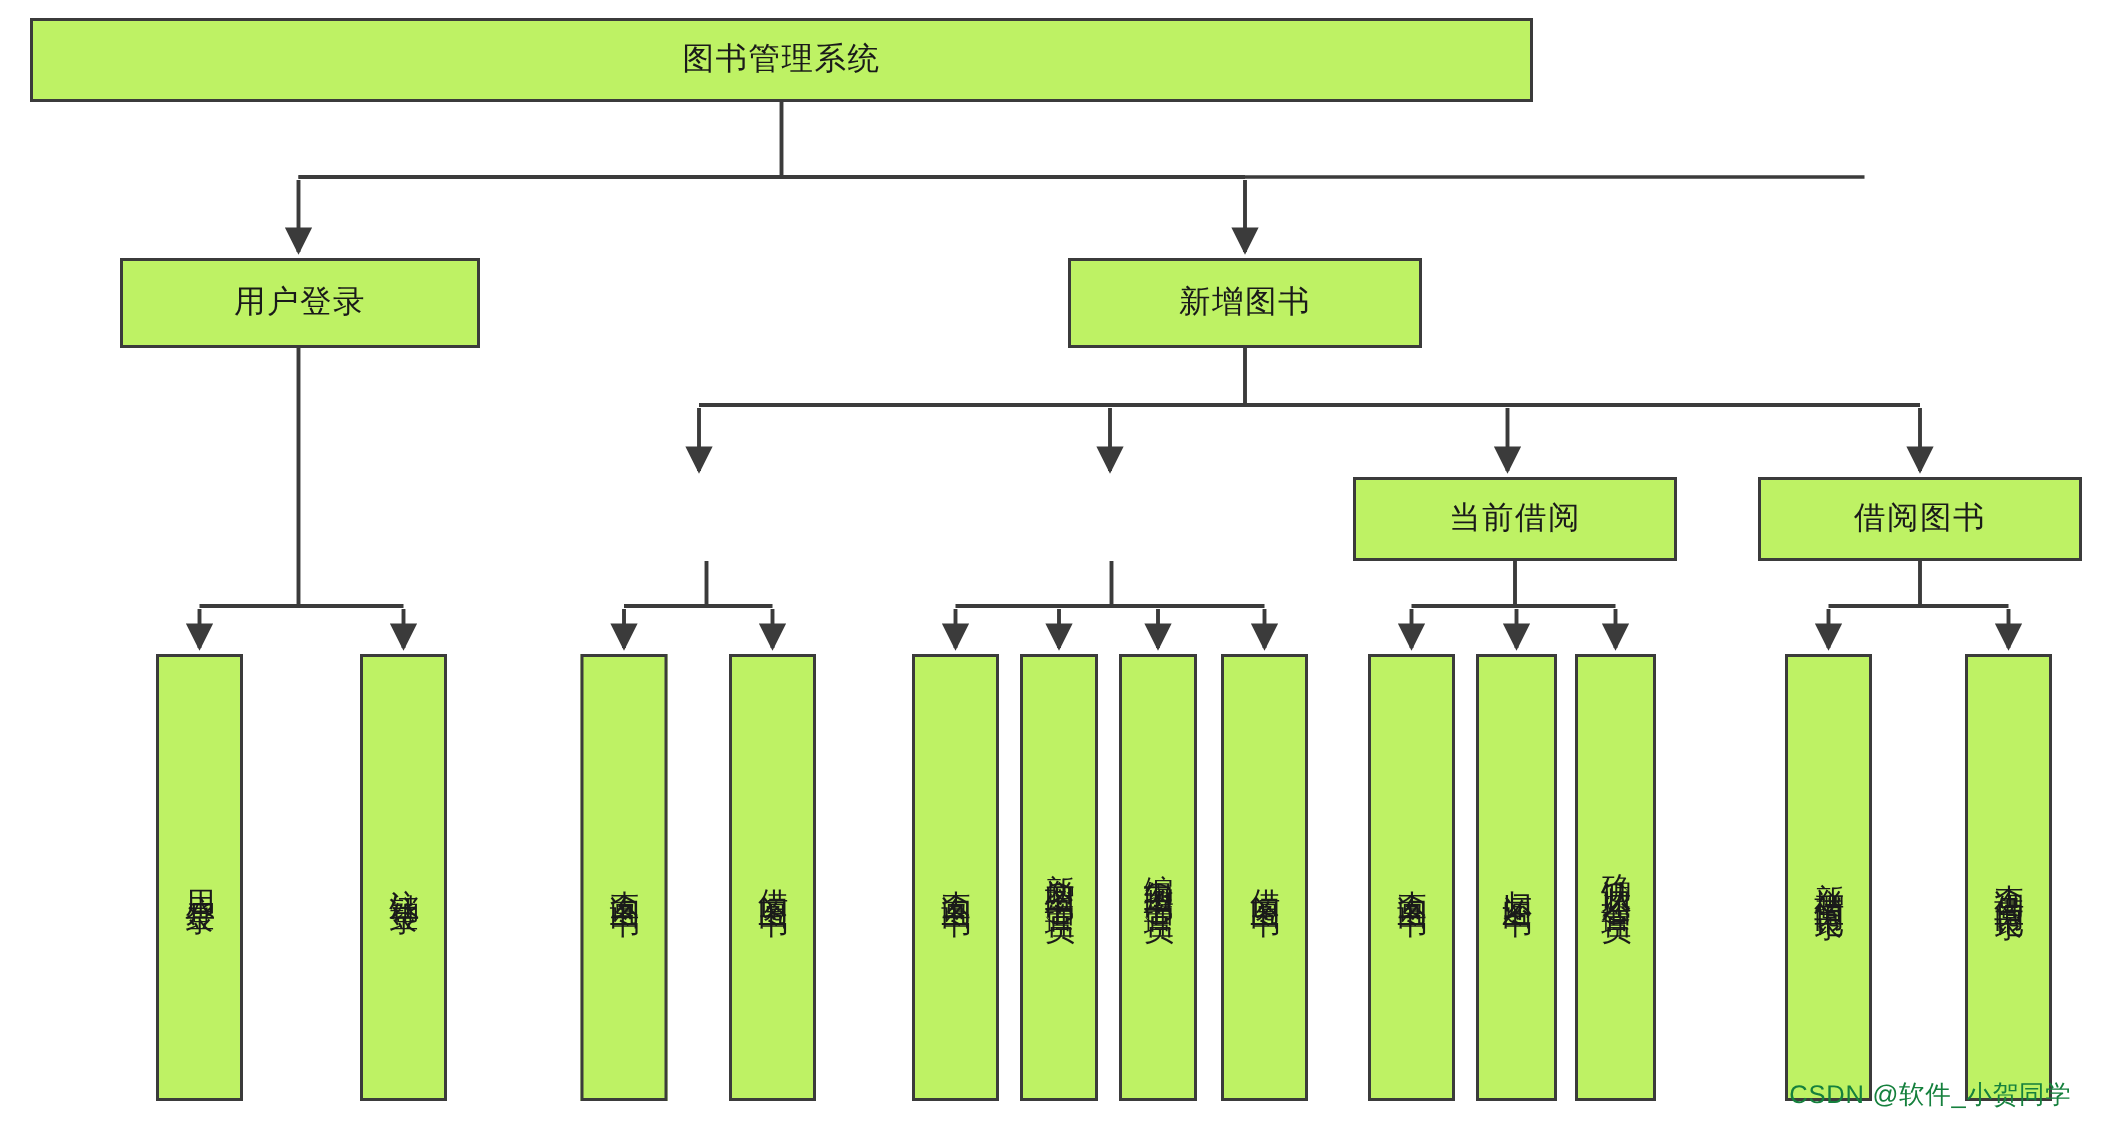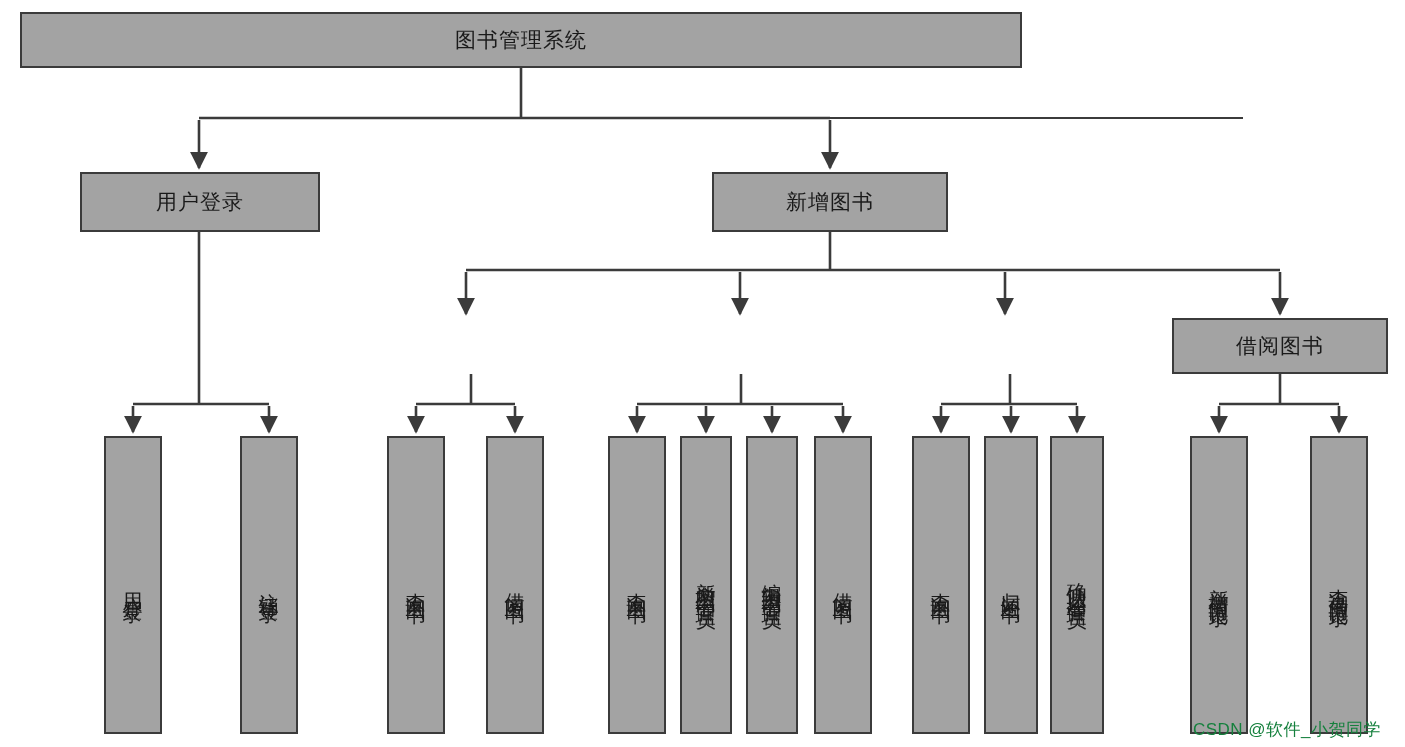--- a/index.html
+++ b/index.html
@@ -21,21 +21,21 @@
     position: absolute;
     left: 0;
     top: 0;
     width: 1405px;
     height: 747px;
     pointer-events: none;
   }
   .node {
     position: absolute;
     box-sizing: border-box;
-    background: #a3a3a3;
+    background: #bef264;
     border: 2px solid #3b3b3b;
     display: flex;
     align-items: center;
     justify-content: center;
     color: #1a1a1a;
     z-index: 2;
   }
   .node.horiz {
     font-size: 21px;
     letter-spacing: 1px;
@@ -137,20 +137,21 @@
       <path d="M 1219 406 L 1219 432" marker-end="url(#arrow)"></path>
       <path d="M 1339 406 L 1339 432" marker-end="url(#arrow)"></path>
     </g>
   </svg>
 
   <div class="node horiz" id="node-root" style="left: 20px; top: 12px; width: 1002px; height: 56px;">图书管理系统</div>
 
   <div class="node horiz" id="node-l1-0" style="left: 80px; top: 172px; width: 240px; height: 60px;">用户登录</div>
   <div class="node horiz" id="node-l1-1" style="left: 712px; top: 172px; width: 236px; height: 60px;">新增图书</div>
 
+  <div class="node horiz" id="node-l2-2" style="left: 902px; top: 318px; width: 216px; height: 56px;">当前借阅</div>
   <div class="node horiz" id="node-l2-3" style="left: 1172px; top: 318px; width: 216px; height: 56px;">借阅图书</div>
 
   <div class="node vert" id="node-leaf-0" style="left: 104px; top: 436px; width: 58px; height: 298px;">
     <span class="vtext">用户登录</span>
   </div>
   <div class="node vert" id="node-leaf-1" style="left: 240px; top: 436px; width: 58px; height: 298px;">
     <span class="vtext">注销登录</span>
   </div>
   <div class="node vert" id="node-leaf-2" style="left: 387px; top: 436px; width: 58px; height: 298px;">
     <span class="vtext">查询图书</span>

